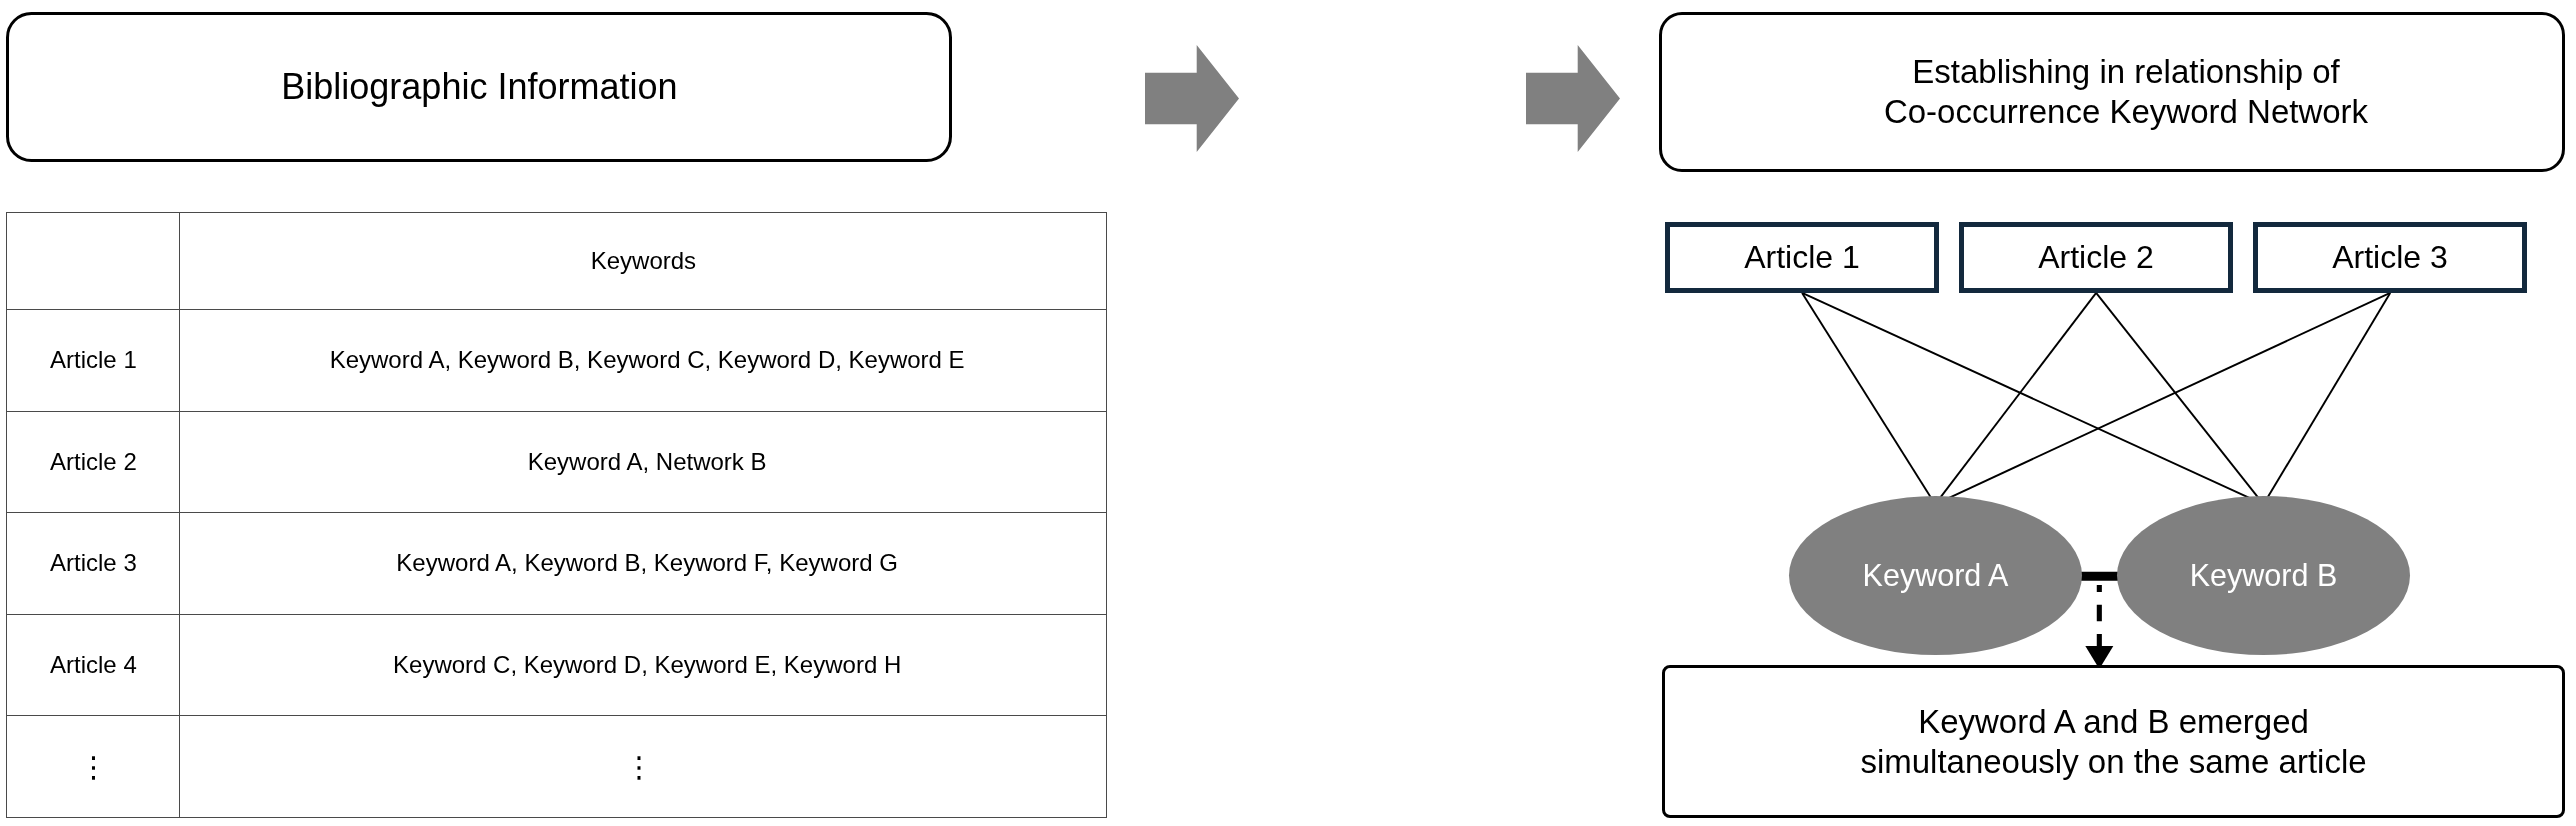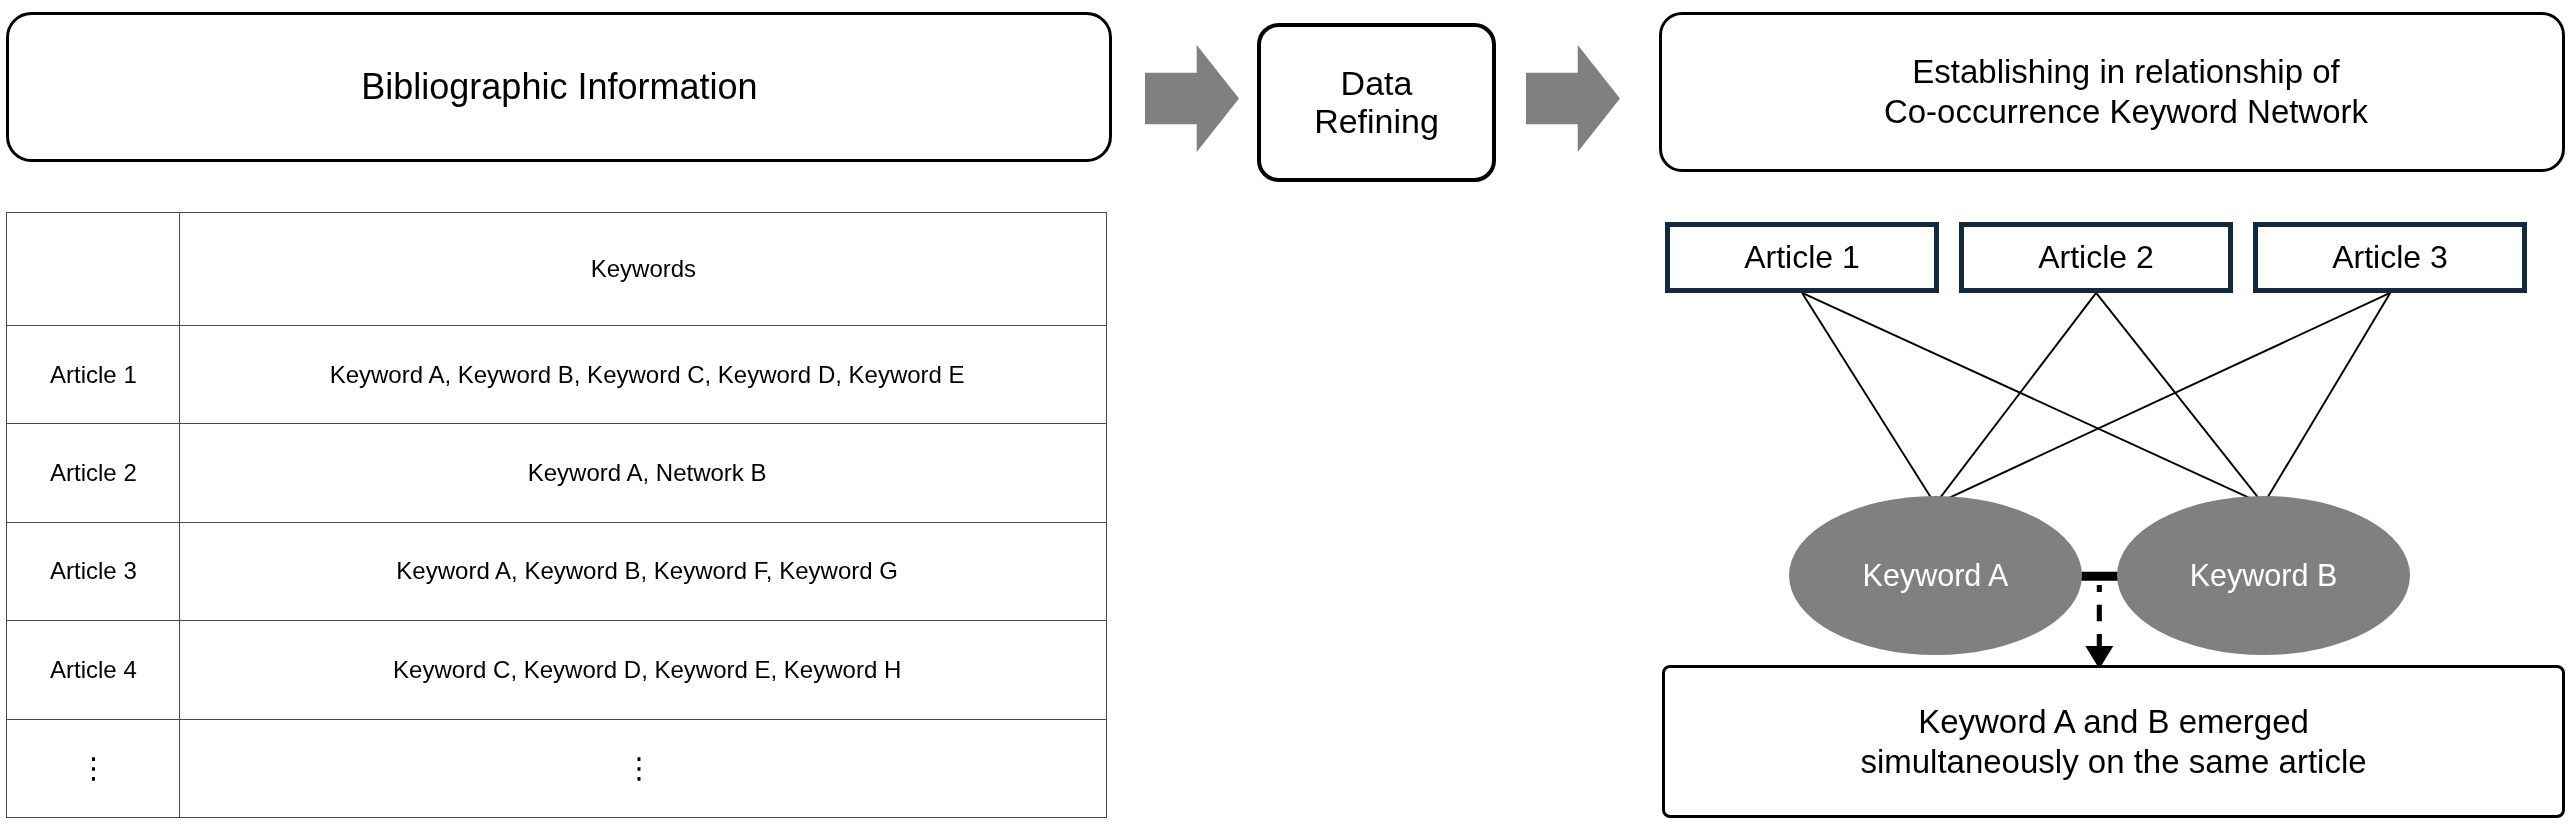--- a/index.html
+++ b/index.html
@@ -31,21 +31,21 @@
     align-items: center;
     justify-content: center;
     text-align: center;
     line-height: 1.22;
   }
 
   
   #biblio-box {
     left: 6.4px;
     top: 11.5px;
-    width: 1106px;
+    width: 946px;
     height: 150px;
     font-size: 36px;
   }
 
   
   #refining-box {
     left: 1257px;
     top: 23px;
     width: 239px;
     height: 159px;
@@ -103,21 +103,21 @@
     left: 6.4px;
     top: 212px;
     width: 1101px;
     height: 606px;
     border-collapse: collapse;
     table-layout: fixed;
     background: #ffffff;
   }
   #keyword-table td, #keyword-table th {
     border: 1.9px solid #4a4a4a;
-    padding: 12px 9px;
+    padding: 4px 9px;
     font-weight: normal;
     vertical-align: middle;
   }
   #keyword-table col.c1 { width: 173px; }
   .cell-article {
     font-size: 24px;
     text-align: center;
     white-space: nowrap;
   }
   .cell-keywords {
@@ -232,24 +232,20 @@
       </tr>
       <tr>
         <td class="ellipsis-cell left-col">⋮</td>
         <td class="ellipsis-cell right-col">⋮</td>
       </tr>
     </tbody>
   </table>
 
   <div class="block-arrow" id="arrow-1"></div>
 
-  <div class="round-box" id="refining-box">
-    <span class="ln">Data</span>
-    <span class="ln">Refining</span>
-  </div>
 
   <div class="block-arrow" id="arrow-2"></div>
 
   <div class="round-box" id="network-title-box">
     <span class="ln">Establishing in relationship of</span>
     <span class="ln">Co-occurrence Keyword Network</span>
   </div>
 
   <div id="network-area">
 

